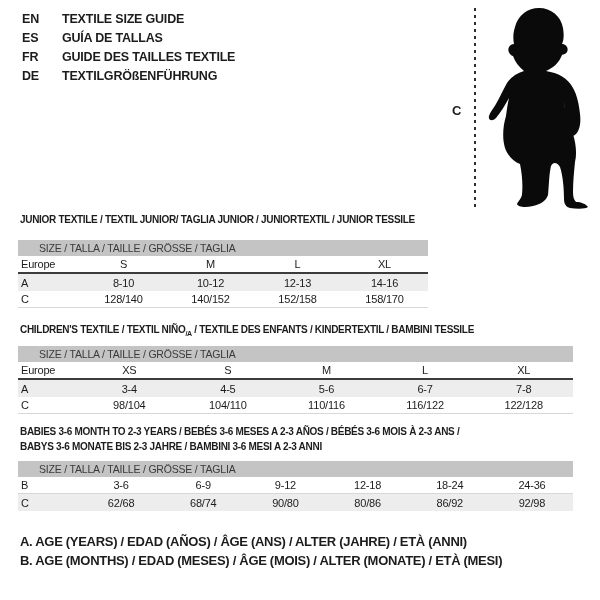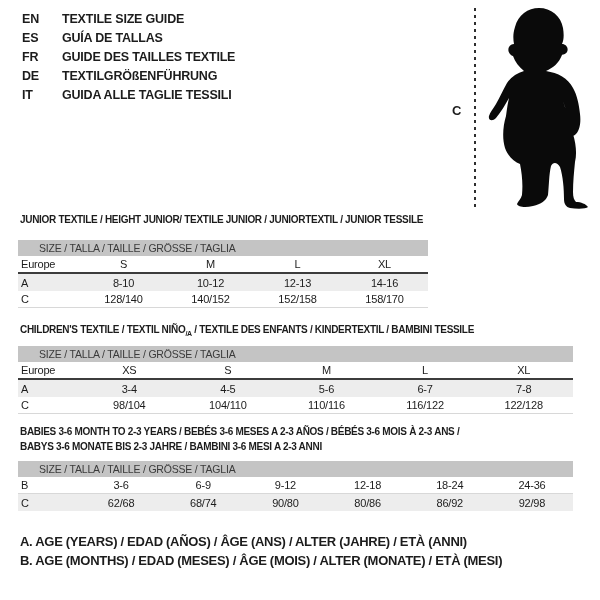--- a/index.html
+++ b/index.html
@@ -76,24 +76,20 @@
       <span class="lang-code">ES</span>
       <span class="lang-label">GUÍA DE TALLAS</span>
     </div>
     <div class="lang-row">
       <span class="lang-code">FR</span>
       <span class="lang-label">GUIDE DES TAILLES TEXTILE</span>
     </div>
     <div class="lang-row">
       <span class="lang-code">DE</span>
       <span class="lang-label">TEXTILGRÖßENFÜHRUNG</span>
-    </div>
-    <div class="lang-row">
-      <span class="lang-code">IT</span>
-      <span class="lang-label">GUIDA ALLE TAGLIE TESSILI</span>
     </div>
   </div>
 
   <div class="measure-line"></div>
   <div class="measure-label">C</div>
   <svg class="baby-figure" viewBox="0 0 106 204" xmlns="http://www.w3.org/2000/svg">
     <path fill="var(--silhouette)" d="
       M52,2
       C64,2 74,10 76,22
       C77,28 77,34 75,38
@@ -127,21 +123,21 @@
       C3,106 6,103 9,98
       C13,91 16,84 20,77
       C24,71 30,67 37,65
       C32,61 28,56 26,50
       C23,49 20,45 22,41
       C23,39 25,38 27,38
       C26,33 26,27 28,21
       C31,9 41,2 52,2 Z"></path>
   </svg>
 
-  <div class="sec-title" style="top:212px">JUNIOR TEXTILE / HEIGHT JUNIOR/ TEXTILE JUNIOR / JUNIORTEXTIL / JUNIOR TESSILE</div>
+  <div class="sec-title" style="top:212px">JUNIOR TEXTILE / TEXTIL JUNIOR/ TAGLIA JUNIOR / JUNIORTEXTIL / JUNIOR TESSILE</div>
   <div class="size-table t1">
     <div class="size-bar">SIZE / TALLA / TAILLE / GRÖSSE / TAGLIA</div>
     <div class="trow head-row">
       <div class="cell label">Europe</div>
       <div class="cell">S</div>
       <div class="cell">M</div>
       <div class="cell">L</div>
       <div class="cell">XL</div>
     </div>
     <div class="trow stripe">

